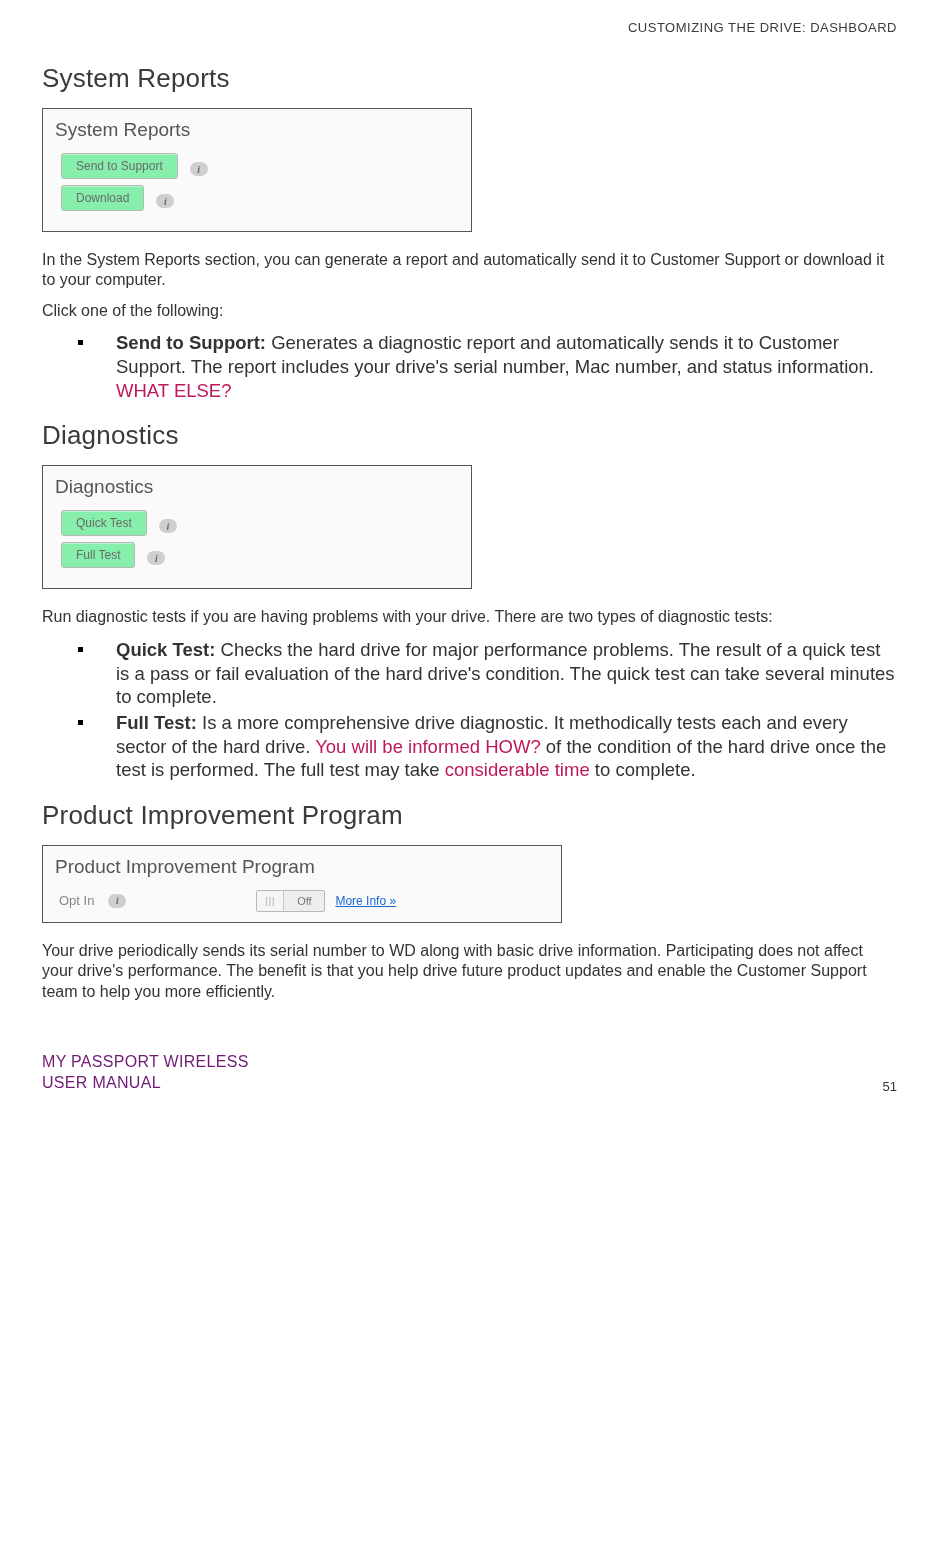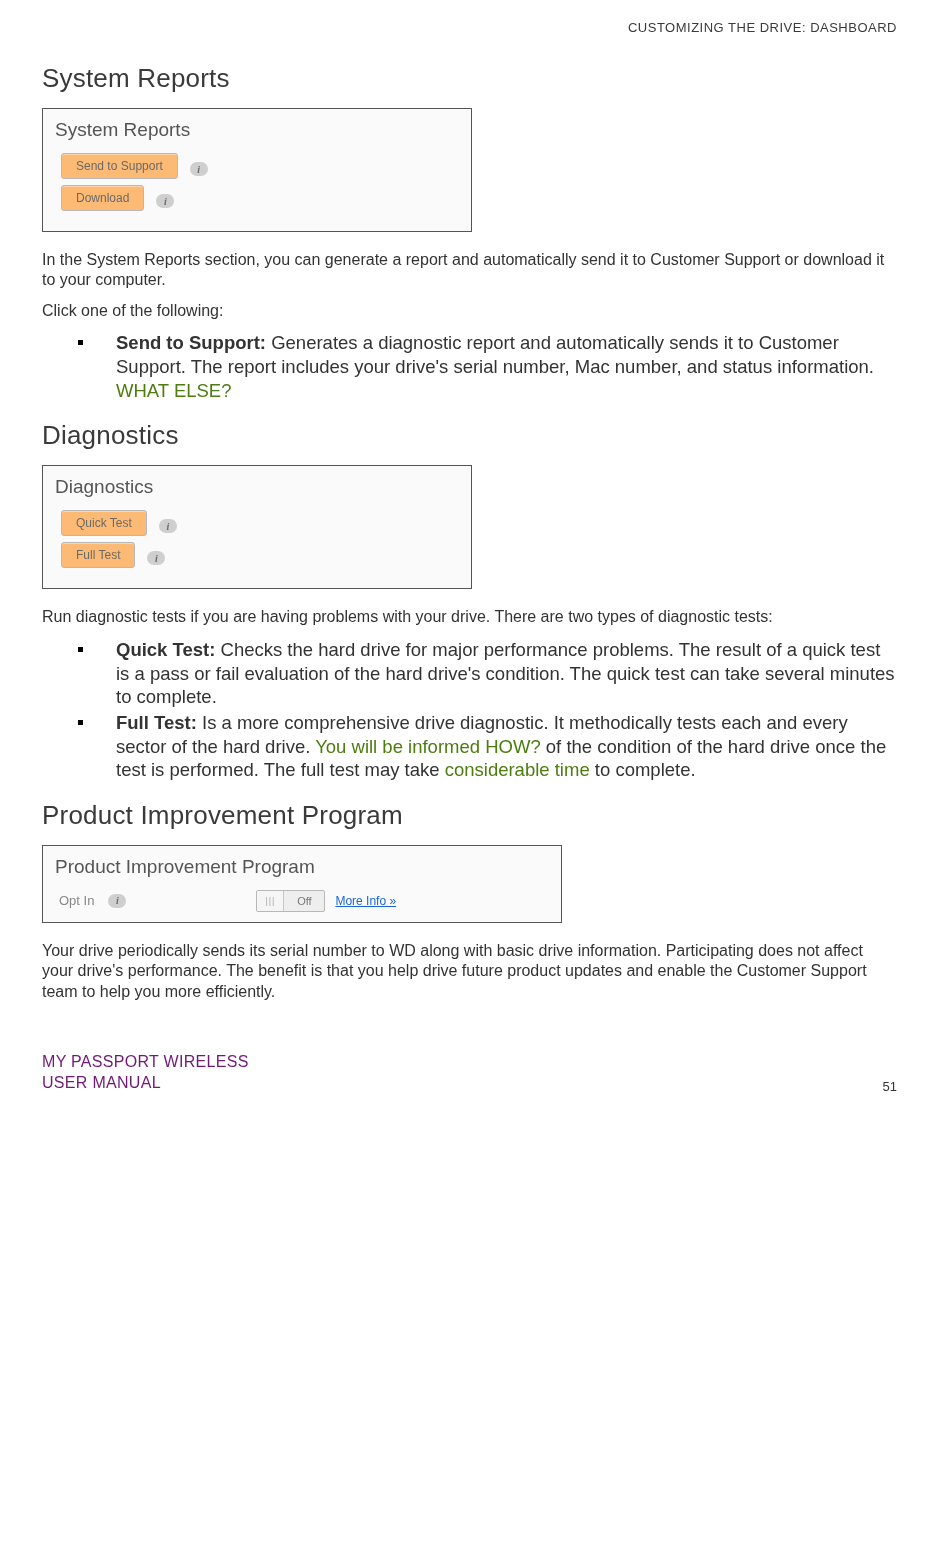--- a/index.html
+++ b/index.html
@@ -38,21 +38,21 @@
   .panel.diagnostics { width: 430px; }
   .panel.product-improve { width: 520px; padding-bottom: 10px; }
   .panel-title {
     font-size: 19px;
     color: #555;
     margin-bottom: 12px;
   }
   .ui-button {
     display: inline-flex;
     align-items: center;
-    background: #fdba74;
+    background: #86efac;
     border: 1px solid #b8b8b8;
     border-radius: 3px;
     color: #6a6a6a;
     font-size: 12px;
     padding: 5px 14px;
     margin-left: 6px;
     margin-bottom: 6px;
     box-shadow: inset 0 1px 0 rgba(255,255,255,0.4);
   }
   .info-badge {
@@ -97,21 +97,21 @@
     top: 9px;
     width: 5px;
     height: 5px;
     background: #000;
   }
   .li-sub {
     padding-left: 0;
     margin-top: 12px;
   }
   b.term { font-weight: 700; }
-  .red { color: #4d7c0f; }
+  .red { color: #be185d; }
   .toggle-row {
     display: flex;
     align-items: center;
     gap: 10px;
     margin-top: 4px;
     margin-left: 4px;
   }
   .opt-label {
     font-size: 13px;
     color: #888;

